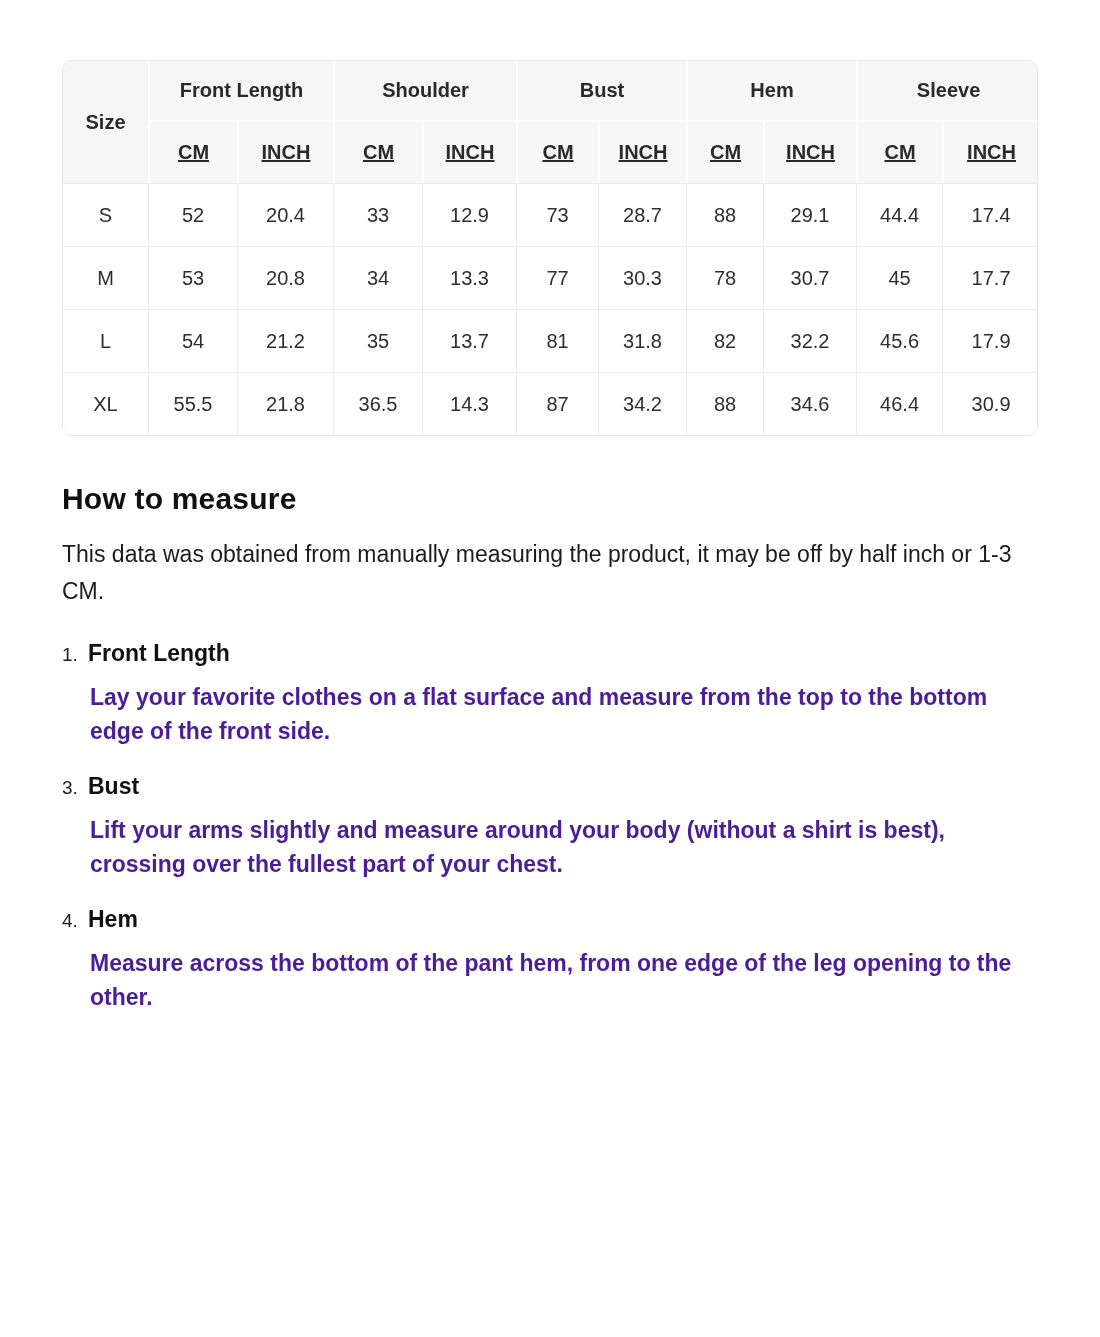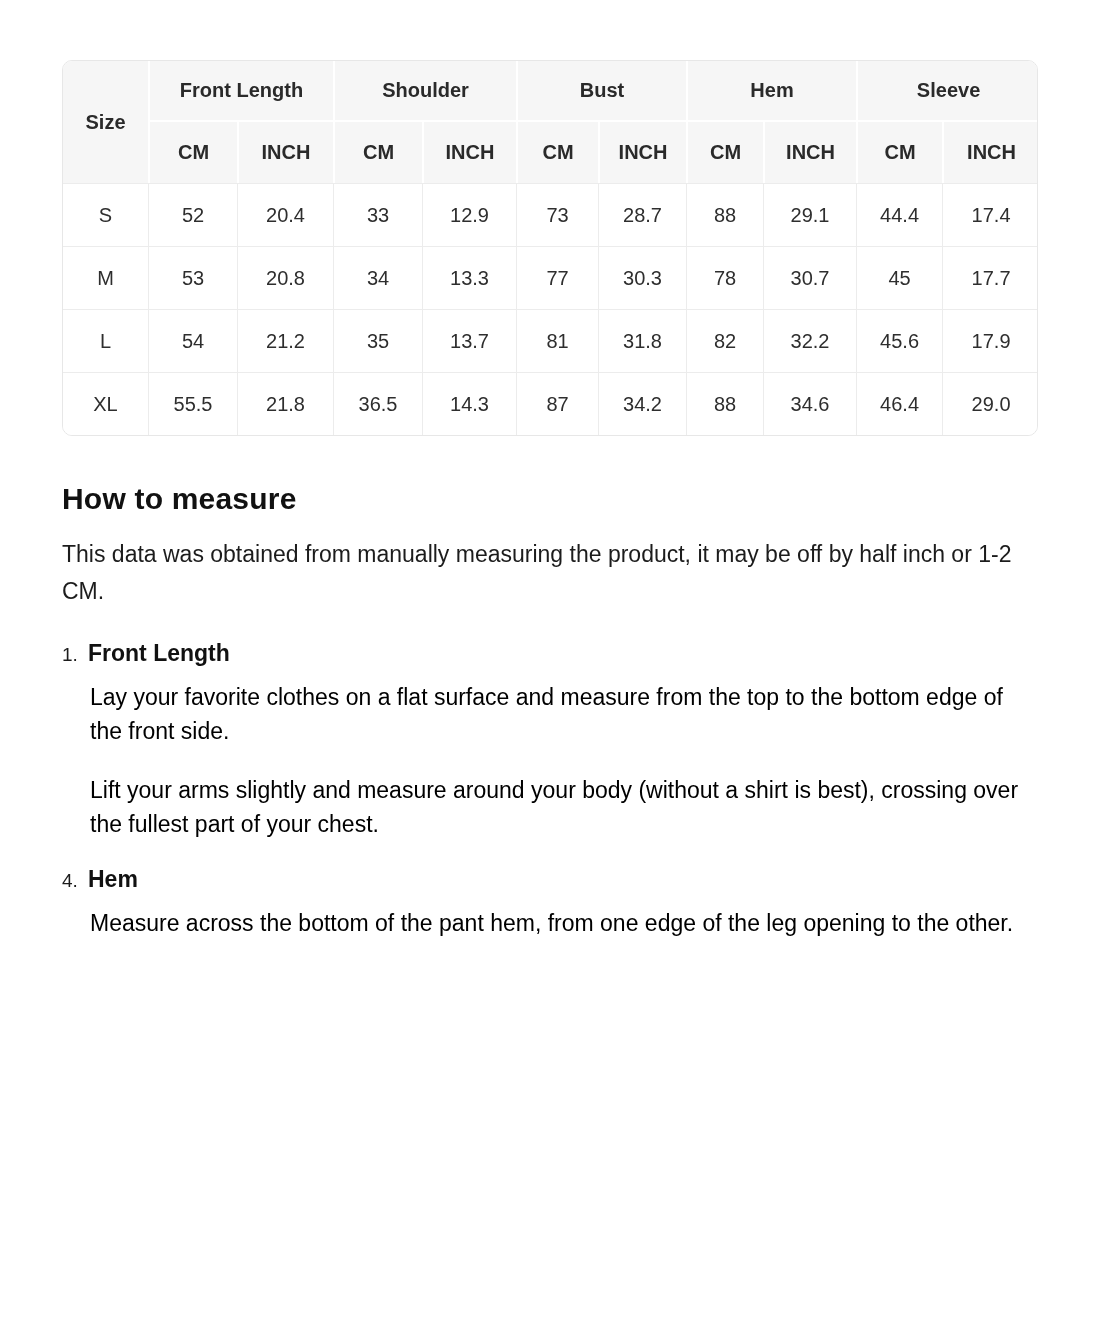--- a/index.html
+++ b/index.html
@@ -46,21 +46,21 @@
   }
   thead th {
     background: var(--header-bg);
     font-weight: bold;
     color: #2a2a2a;
     border-left: 2px solid var(--sep);
   }
   thead tr.group-row th { height: 61px; }
   thead tr.group-row th.size-head { border-left: none; }
   thead tr.group-row th.group-head { border-bottom: 2px solid var(--sep); }
-  thead tr.unit-row th { height: 61px; }
+  thead tr.unit-row th { height: 61px; text-decoration: underline; }
   tbody td {
     height: 63px;
     background: #ffffff;
     border-top: 1px solid var(--border);
     border-left: 1px solid var(--border);
     color: #2e2e2e;
   }
   tbody td:first-child { border-left: none; }
 
   
@@ -90,21 +90,22 @@
   .item-title {
     font-size: 23px;
     font-weight: bold;
     color: #111111;
   }
   .item-desc {
     margin: 0 0 0 28px;
     font-size: 23px;
     line-height: 1.5;
     max-width: 952px;
-    color: #000000;
+    color: #4c1d95;
+    font-weight: bold;
   }
 </style>
 </head>
 <body>
 
 <div class="page">
 
   <div class="table-wrap">
     <table class="size-chart">
       <colgroup>
@@ -186,41 +187,44 @@
           <td>XL</td>
           <td>55.5</td>
           <td>21.8</td>
           <td>36.5</td>
           <td>14.3</td>
           <td>87</td>
           <td>34.2</td>
           <td>88</td>
           <td>34.6</td>
           <td>46.4</td>
-          <td>29.0</td>
+          <td>30.9</td>
         </tr>
       </tbody>
     </table>
   </div>
 
   <h2 class="howto-heading">How to measure</h2>
 
-  <p class="howto-intro">This data was obtained from manually measuring the product, it may be off by half inch or 1-2 CM.</p>
+  <p class="howto-intro">This data was obtained from manually measuring the product, it may be off by half inch or 1-3 CM.</p>
 
   <div class="measure-list">
 
     <div class="measure-item">
       <div class="item-header">
         <span class="item-number">1.</span><span class="item-title">Front Length</span>
       </div>
       <p class="item-desc">Lay your favorite clothes on a flat surface and measure from the top to the bottom edge of the front side.</p>
     </div>
 
 
     <div class="measure-item">
+      <div class="item-header">
+        <span class="item-number">3.</span><span class="item-title">Bust</span>
+      </div>
       <p class="item-desc">Lift your arms slightly and measure around your body (without a shirt is best), crossing over the fullest part of your chest.</p>
     </div>
 
     <div class="measure-item">
       <div class="item-header">
         <span class="item-number">4.</span><span class="item-title">Hem</span>
       </div>
       <p class="item-desc">Measure across the bottom of the pant hem, from one edge of the leg opening to the other.</p>
     </div>
 

